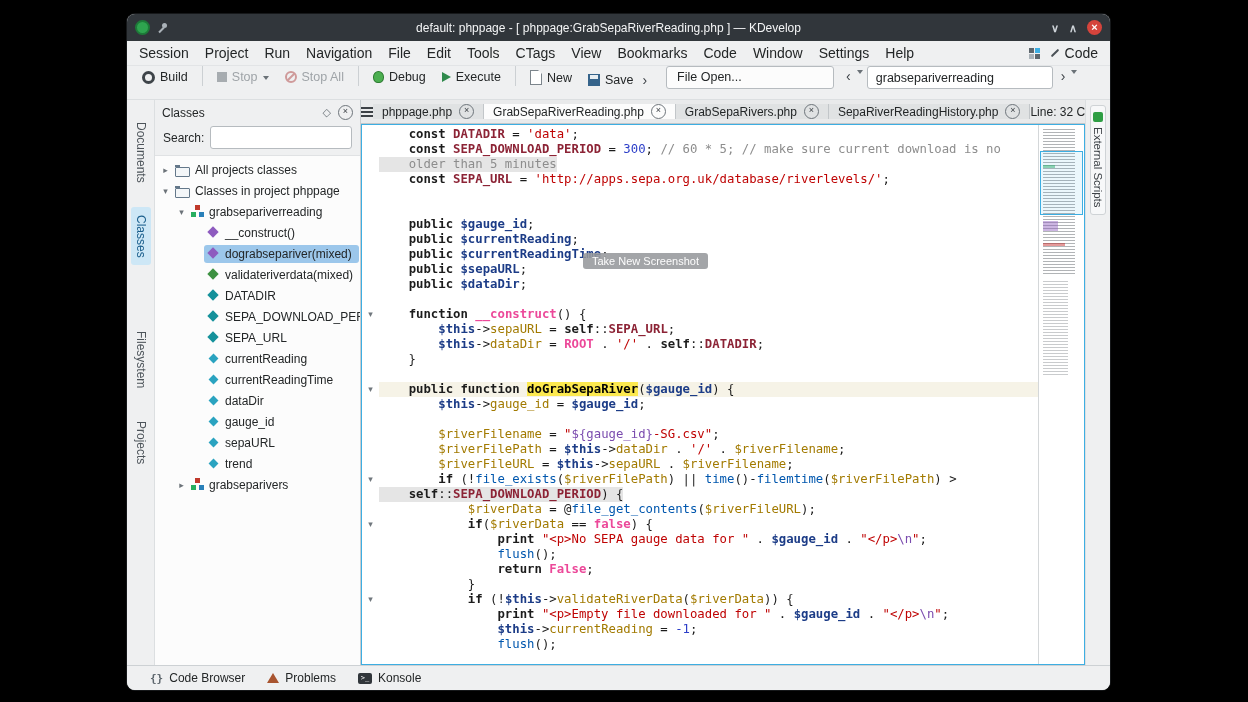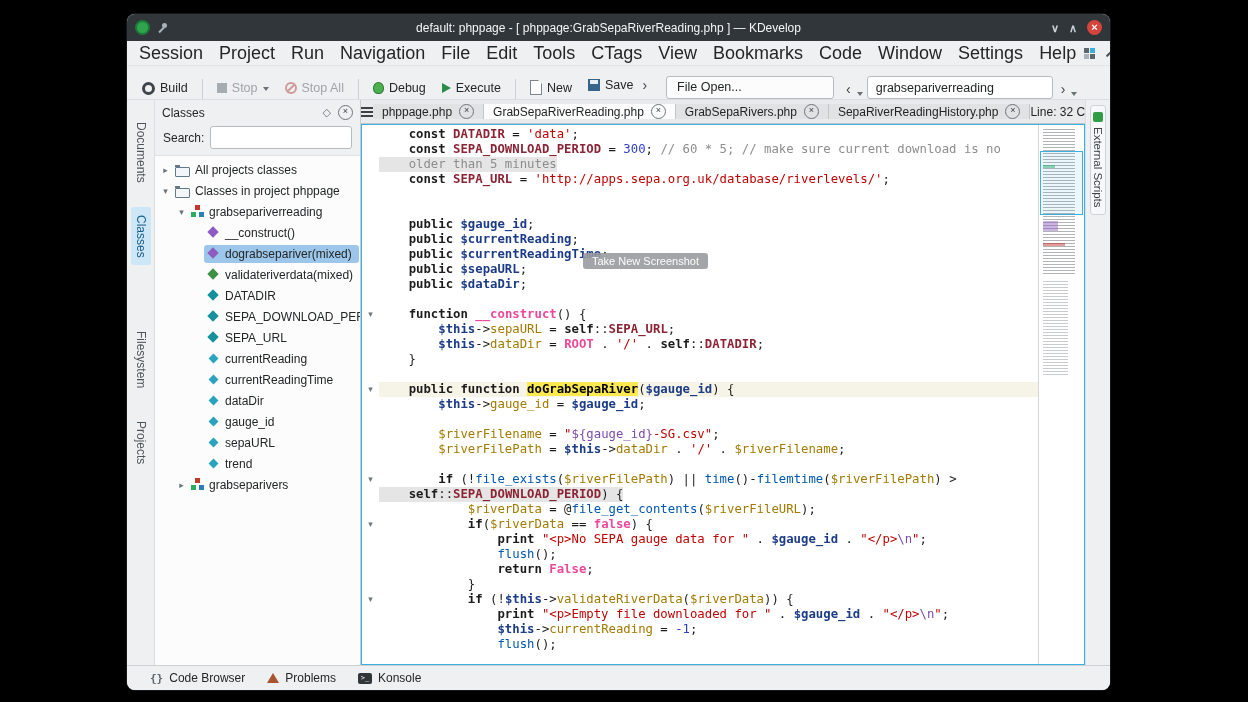--- a/index.html
+++ b/index.html
@@ -18,34 +18,34 @@
   .pin{width:12px;height:12px;position:relative}
   .pin::before{content:"";position:absolute;left:5px;top:1px;width:5px;height:5px;border-radius:50%;background:#aab2b8}
   .pin::after{content:"";position:absolute;left:1px;top:7px;width:7px;height:2px;background:#aab2b8;transform:rotate(135deg)}
   .tb-title{flex:1;text-align:center;color:#f4f5f6;white-space:nowrap;overflow:hidden}
   .tb-right{display:flex;gap:10px;align-items:center;justify-content:flex-end;width:90px}
   .tb-chev{color:#ccd2d7;font-size:11px;font-weight:bold;line-height:14px}
   .close-btn{width:15px;height:15px;border-radius:50%;background:#d5443c;color:#fff;font-size:11px;
              line-height:14px;text-align:center;font-weight:bold}
 
   
-  .menubar{height:24px;background:#eff0f1;display:flex;align-items:center;font-size:18px;
+  .menubar{height:24px;background:#eff0f1;display:flex;align-items:center;font-size:14px;
            color:#232627;padding:0 4px;flex:none;border-bottom:1px solid #e2e4e6}
   .menu-items{display:flex}
   .mi{padding:0 8px;line-height:23px}
   .menubar-right{margin-left:auto;display:flex;align-items:center;gap:10px;padding-right:8px}
   .gicon{display:grid;grid-template-columns:5px 5px;grid-gap:1px}
   .gicon i{width:5px;height:5px;display:block}
   .gicon i:nth-child(1){background:#5d666d}.gicon i:nth-child(2){background:#3daee2}
   .gicon i:nth-child(3){background:#aab2b8}.gicon i:nth-child(4){background:#5d666d}
   .code-btn{display:flex;align-items:center;gap:5px}
   .pencil{width:10px;height:2px;background:#4a5157;transform:rotate(-45deg);border-radius:1px}
 
   
-  .toolbar{height:33px;background:#eff0f1;display:flex;align-items:flex-end;gap:2px;padding:0 8px;
+  .toolbar{height:33px;background:#eff0f1;display:flex;align-items:flex-start;gap:2px;padding:0 8px;
            font-size:12.5px;color:#232627;flex:none;border-bottom:1px solid #dcdfe1}
   .tbtn{display:flex;align-items:center;gap:5px;padding:4px 7px;border-radius:3px;white-space:nowrap}
   .tbtn.disabled{color:#9fa4a8}
   .tsep{width:1px;height:20px;background:#ccd0d3;margin:0 5px}
   .dd{width:0;height:0;border:3.5px solid transparent;border-top:4.5px solid #6a7177;margin-top:4px}
   .chev{color:#3c4146;font-size:14px;padding:2px 4px;line-height:16px}
   .quick-open{border:1px solid #b6bbbf;background:#fcfcfc;border-radius:3px;height:21px;line-height:21px;
               padding:0 10px;width:146px;margin:0 6px;color:#232627}
   .tsearch{border:1px solid #b6bbbf;background:#fff;border-radius:3px;height:21px;padding:0 8px;width:168px;
            font-size:12.5px;font-family:"Liberation Sans",sans-serif;color:#232627;margin:0 2px}
@@ -495,20 +495,21 @@
               <div class="cl">
                 <span class="fold"></span>
                 <span class="txt"><span class="tk-p">        </span><span class="tk-m">$riverFilename</span><span class="tk-p"> = </span><span class="tk-s">"</span><span class="tk-e">${gauge_id}</span><span class="tk-s">-SG.csv"</span><span class="tk-p">;</span></span>
               </div>
               <div class="cl">
                 <span class="fold"></span>
                 <span class="txt"><span class="tk-p">        </span><span class="tk-m">$riverFilePath</span><span class="tk-p"> = </span><span class="tk-v">$this</span><span class="tk-p">-&gt;</span><span class="tk-m">dataDir</span><span class="tk-p"> . </span><span class="tk-s">'/'</span><span class="tk-p"> . </span><span class="tk-m">$riverFilename</span><span class="tk-p">;</span></span>
               </div>
               <div class="cl">
                 <span class="fold"></span>
+                <span class="txt"><span class="tk-p">        </span><span class="tk-m">$riverFileURL</span><span class="tk-p"> = </span><span class="tk-v">$this</span><span class="tk-p">-&gt;</span><span class="tk-m">sepaURL</span><span class="tk-p"> . </span><span class="tk-m">$riverFilename</span><span class="tk-p">;</span></span>
               </div>
               <div class="cl">
                 <span class="fold">▾</span>
                 <span class="txt"><span class="tk-p">        </span><span class="tk-k">if</span><span class="tk-p"> (!</span><span class="tk-f">file_exists</span><span class="tk-p">(</span><span class="tk-m">$riverFilePath</span><span class="tk-p">) || </span><span class="tk-f">time</span><span class="tk-p">()-</span><span class="tk-f">filemtime</span><span class="tk-p">(</span><span class="tk-m">$riverFilePath</span><span class="tk-p">) &gt;</span></span>
               </div>
               <div class="cl">
                 <span class="fold"></span>
                 <span class="txt wrapbg"><span class="tk-p">    </span><span class="tk-k">self</span><span class="tk-p">::</span><span class="tk-c">SEPA_DOWNLOAD_PERIOD</span><span class="tk-p">) {</span></span>
               </div>
               <div class="cl">

